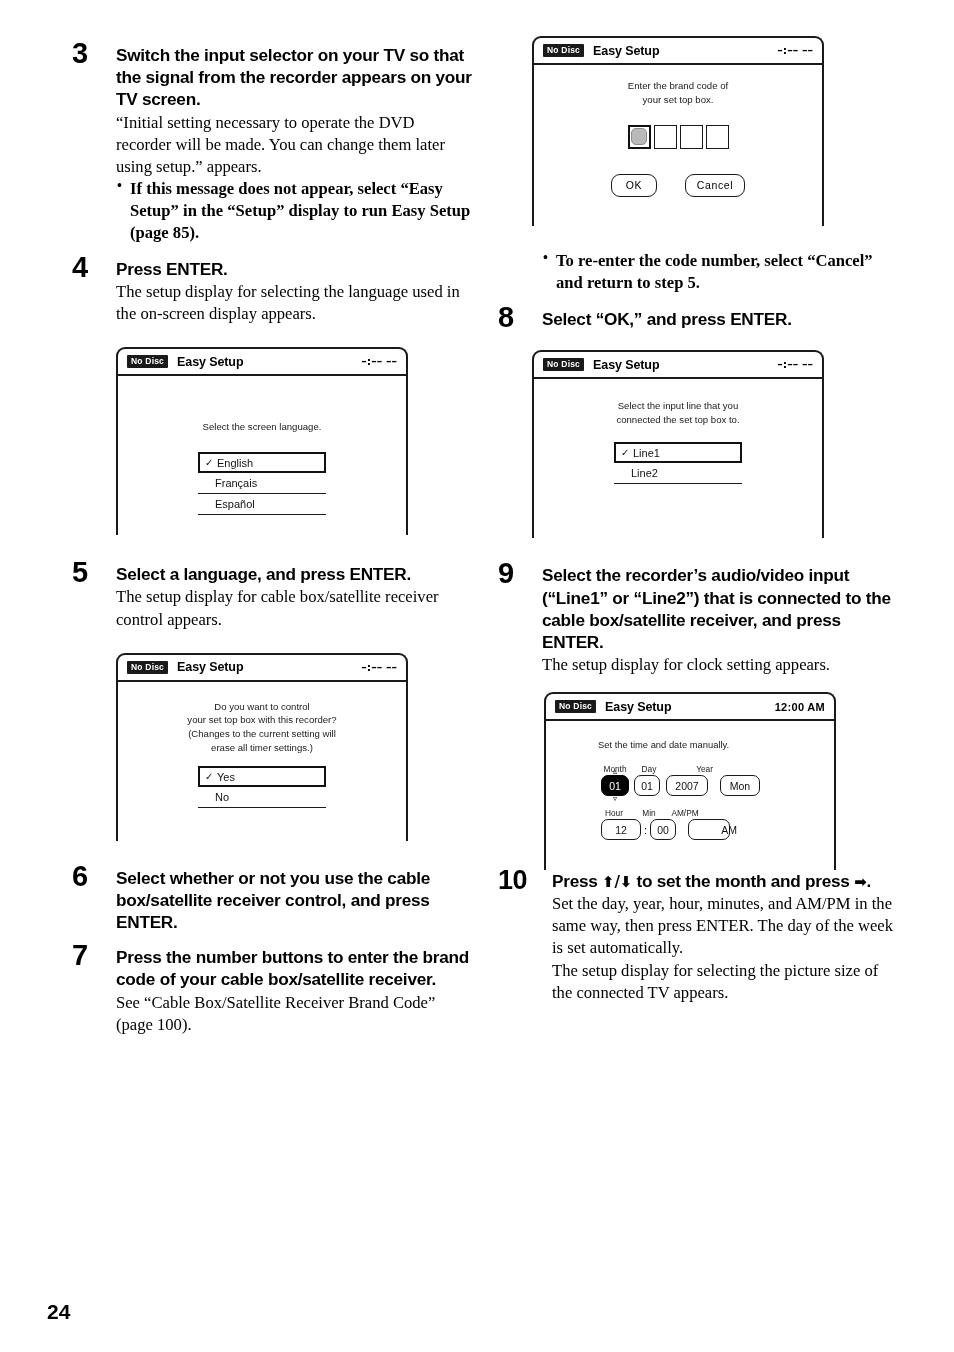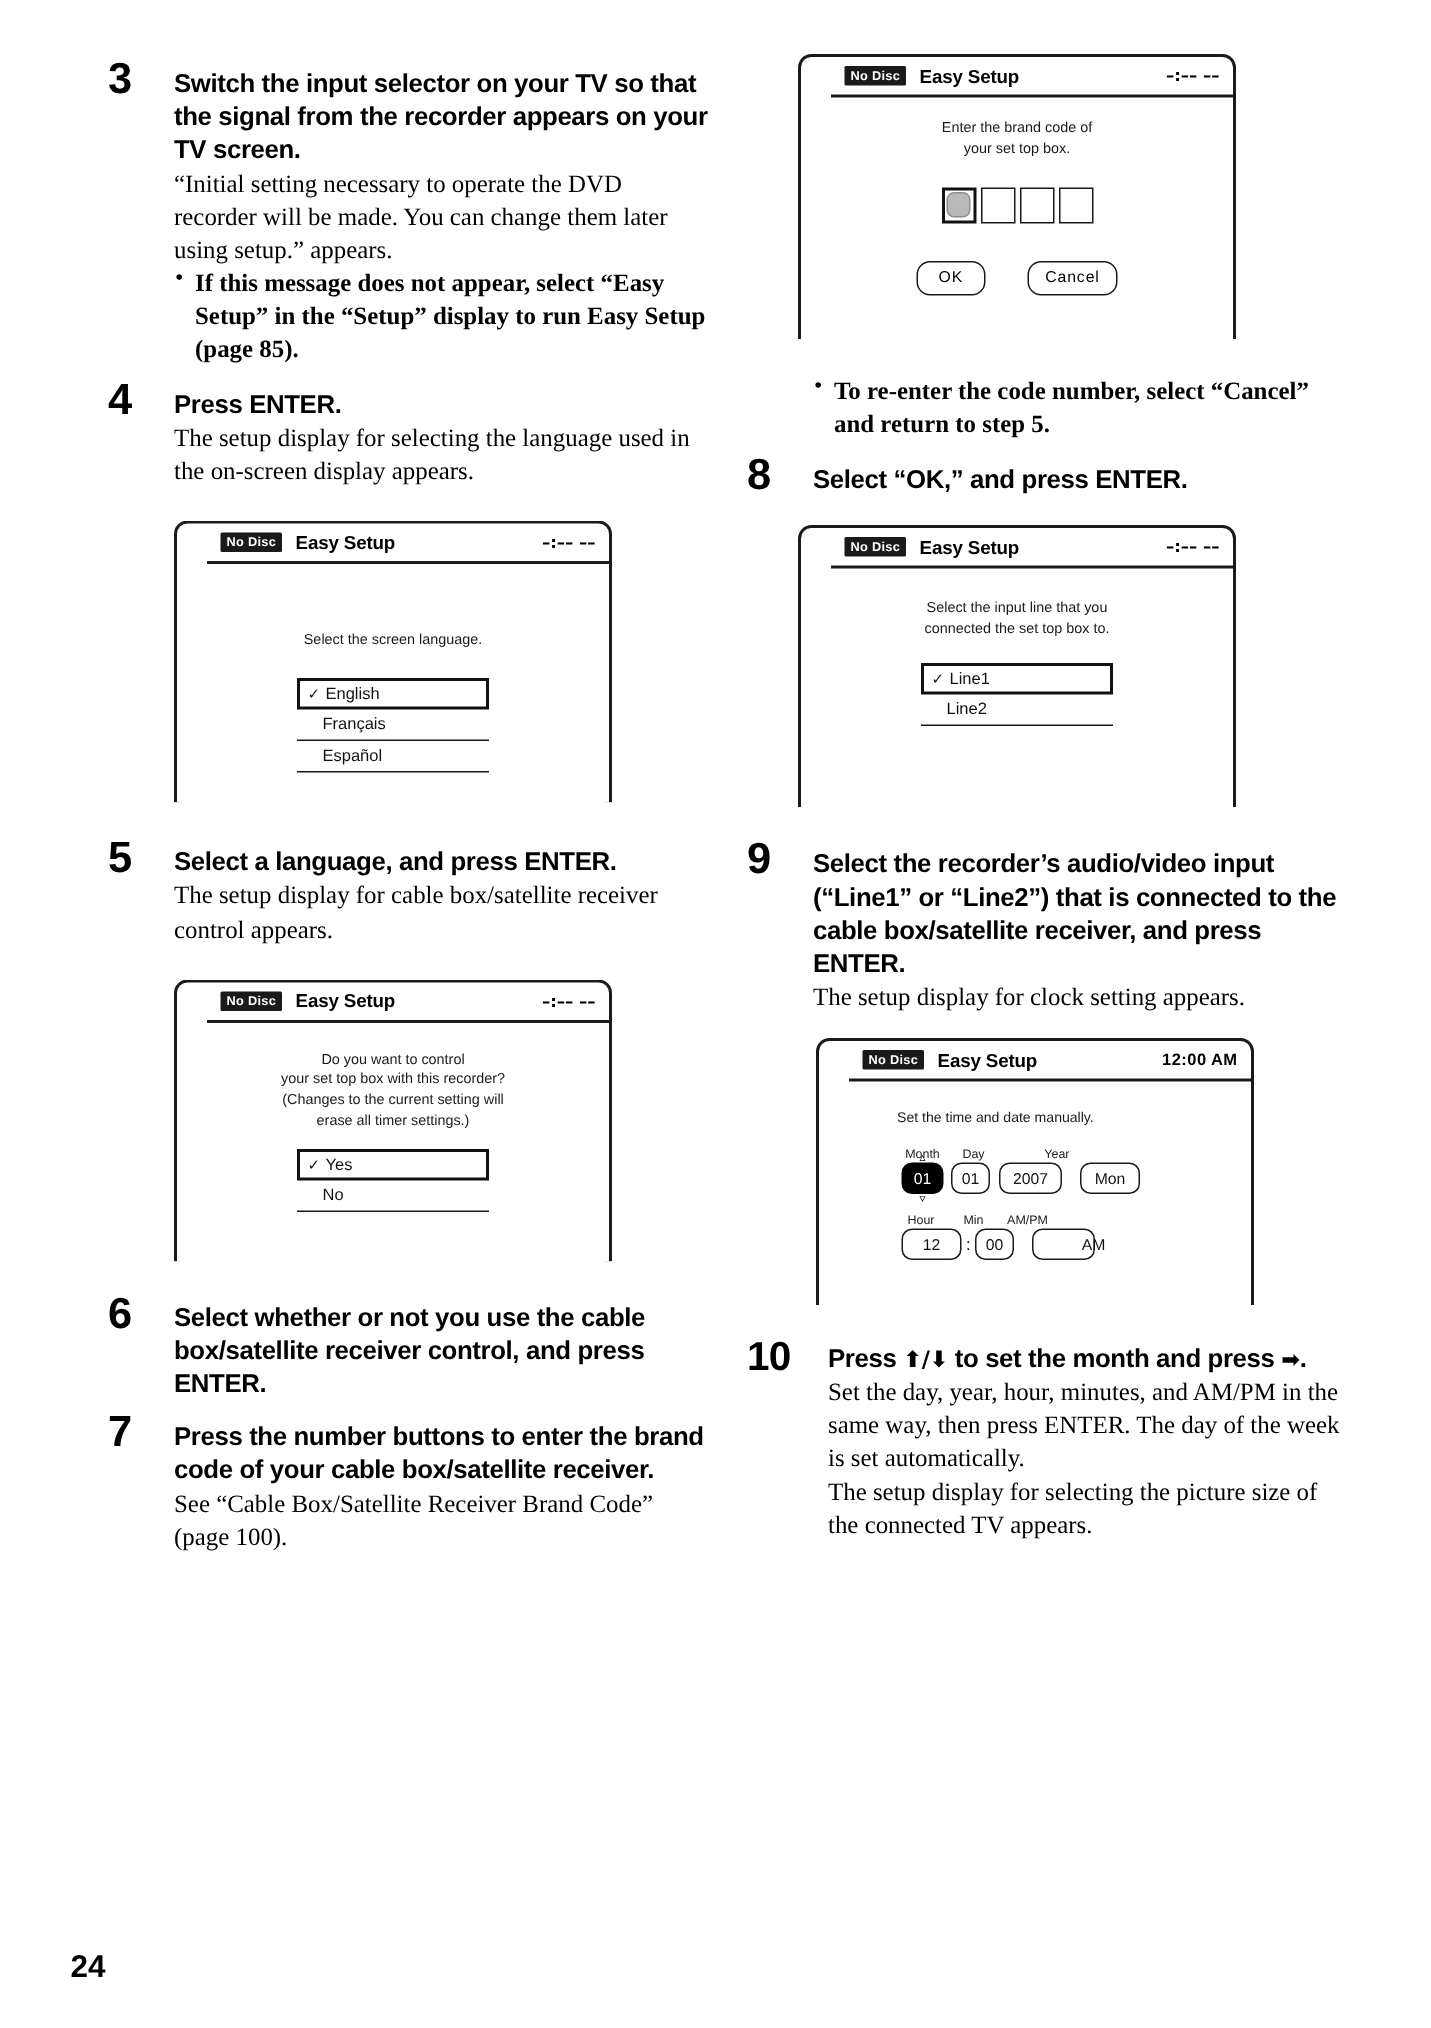--- a/index.html
+++ b/index.html
@@ -93,21 +93,20 @@
     background: #fff;
     font-family: "Liberation Sans", sans-serif;
   }
   .fig-head {
     position: relative;
     height: 25px;
     border-bottom: 2px solid #1a1a1a;
     display: flex;
     align-items: center;
     padding: 0 9px;
-    margin-left: 20px;
   }
   .badge-nodisc {
     background: #1a1a1a;
     color: #fff;
     font-size: 8.5px;
     font-weight: bold;
     letter-spacing: 0.2px;
     padding: 2px 4px 2.5px 4px;
     line-height: 1;
     border-radius: 1px;
@@ -487,21 +486,21 @@
               <span>00</span>
             </div>
             <div class="cf" style="width:18px; margin-left:12px;padding-left:40px;">
               <span>AM</span>
             </div>
           </div>
         </div>
       </div>
     </div>
 
-    <div class="step wide-num" style="margin-top:24px;">
+    <div class="step wide-num" style="">
       <div class="step-num">10</div>
       <div class="step-title">
         <span>Press </span><span class="arrow-gl">⬆/⬇</span><span> to set the month and press </span><span class="arrow-gl">➡</span><span>.</span>
       </div>
       <div class="step-body">
         <p>Set the day, year, hour, minutes, and AM/PM in the same way, then press ENTER. The day of the week is set automatically.</p>
         <p>The setup display for selecting the picture size of the connected TV appears.</p>
       </div>
     </div>
 

